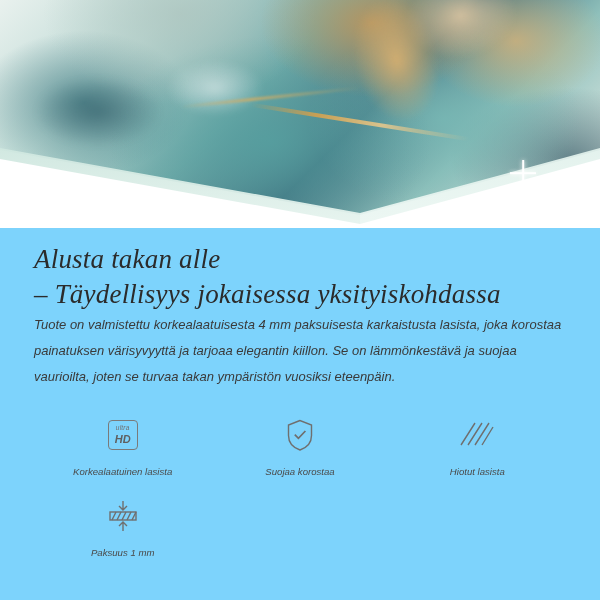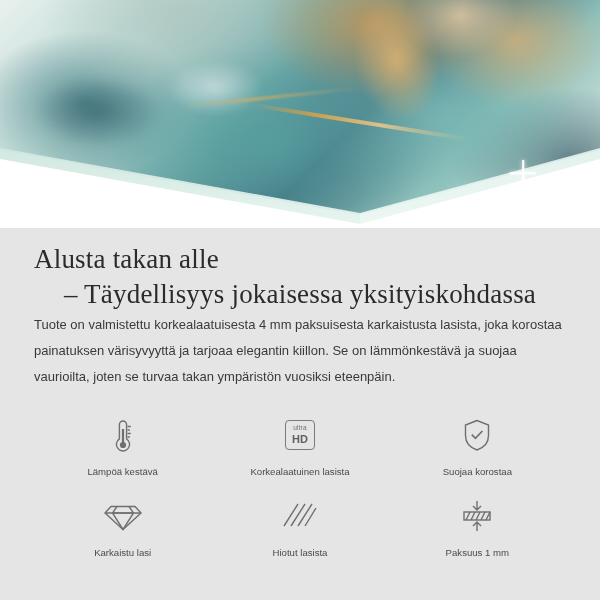--- a/index.html
+++ b/index.html
@@ -5,21 +5,22 @@
   * { box-sizing: border-box; margin: 0; padding: 0; }
   html, body {
     width: 600px; height: 600px;
     background: #ffffff;
     font-family: "Liberation Sans", sans-serif;
     overflow: hidden;
   }
   .page {
     position: relative;
     width: 600px; height: 600px;
-    background: #e5e5e5;
+    background: #7dd3fc;
+    font-style: italic;
   }
 
   
   .hero {
     position: relative;
     width: 600px; height: 228px;
     overflow: hidden;
     background: #ffffff;
   }
   .hero-bg {
@@ -104,21 +105,21 @@
   .content { padding: 0 34px; }
   .headline {
     margin-top: 14px;
     font-family: "Liberation Serif", serif;
     font-size: 27px;
     line-height: 1.30;
     color: #2b2b2b;
     font-weight: 400;
     letter-spacing: 0.2px;
   }
-  .headline .l2 { display: block; text-align: center; }
+  .headline .l2 { display: block; }
   .body-copy {
     font-size: 13px;
     line-height: 2.0;
     color: #3a3a3a;
     max-width: 540px;
   }
 
   
   .features {
     margin-top: 22px;
@@ -179,31 +180,20 @@
 
     <h1 class="headline">
       <span class="l1">Alusta takan alle</span>
       <span class="l2">– Täydellisyys jokaisessa yksityiskohdassa</span>
     </h1>
 
     <p class="body-copy">Tuote on valmistettu korkealaatuisesta 4 mm paksuisesta karkaistusta lasista, joka korostaa painatuksen värisyvyyttä ja tarjoaa elegantin kiillon. Se on lämmönkestävä ja suojaa vaurioilta, joten se turvaa takan ympäristön vuosiksi eteenpäin.</p>
 
     <div class="features">
 
-      <div class="feature">
-        <div class="feature-icon">
-          <svg width="34" height="38" viewBox="0 0 34 38" fill="none" stroke="#6f6f6f" stroke-width="1.4">
-            <path d="M17 5a3.6 3.6 0 0 0-3.6 3.6v14.2a6.6 6.6 0 1 0 7.2 0V8.6A3.6 3.6 0 0 0 17 5z"></path>
-            <circle cx="17" cy="29" r="3.1" fill="#6f6f6f" stroke="none"></circle>
-            <rect x="15.9" y="13" width="2.2" height="14" fill="#6f6f6f" stroke="none"></rect>
-            <path d="M21.6 10.5h3.2M21.6 14h2.2M21.6 17.5h3.2M21.6 21h2.2"></path>
-          </svg>
-        </div>
-        <div class="feature-label">Lämpöä kestävä</div>
-      </div>
 
       <div class="feature">
         <div class="feature-icon">
           <div class="ultra-hd">
             <span class="u">ultra</span>
             <span class="hd">HD</span>
           </div>
         </div>
         <div class="feature-label">Korkealaatuinen lasista</div>
       </div>
@@ -211,30 +201,20 @@
       <div class="feature">
         <div class="feature-icon">
           <svg width="34" height="38" viewBox="0 0 34 38" fill="none" stroke="#6f6f6f" stroke-width="1.4">
             <path d="M17 4.5 5.5 9v10.5c0 7.2 4.9 12.2 11.5 14.5 6.6-2.3 11.5-7.3 11.5-14.5V9L17 4.5z"></path>
             <path d="M11.8 18.6l3.6 3.7 7-7.3" stroke-width="1.7"></path>
           </svg>
         </div>
         <div class="feature-label">Suojaa korostaa</div>
       </div>
 
-      <div class="feature">
-        <div class="feature-icon">
-          <svg width="38" height="34" viewBox="0 0 38 34" fill="none" stroke="#6f6f6f" stroke-width="1.4">
-            <path d="M7 7.5h24l6 6.5-18 16.5L1 14z"></path>
-            <path d="M1 14h36M13 7.5 8.5 14l10.5 16.5L29.5 14 25 7.5"></path>
-            <path d="M8.5 14h21"></path>
-          </svg>
-        </div>
-        <div class="feature-label">Karkaistu lasi</div>
-      </div>
 
       <div class="feature">
         <div class="feature-icon">
           <svg width="38" height="32" viewBox="0 0 38 32" fill="none" stroke="#6f6f6f" stroke-width="1.4">
             <path d="M3 26 17 4M10 26 24 4M17 26 31 4M24 26 35 8"></path>
           </svg>
         </div>
         <div class="feature-label">Hiotut lasista</div>
       </div>
 

